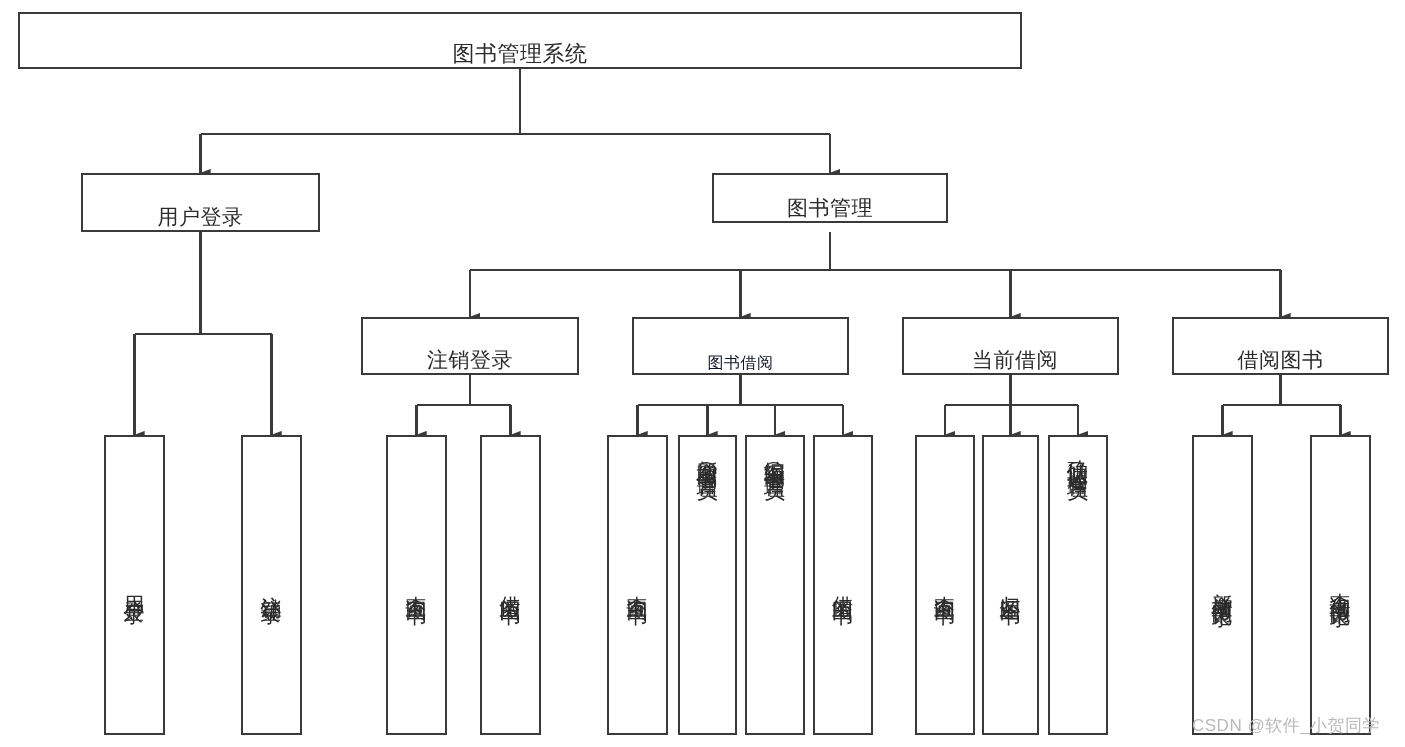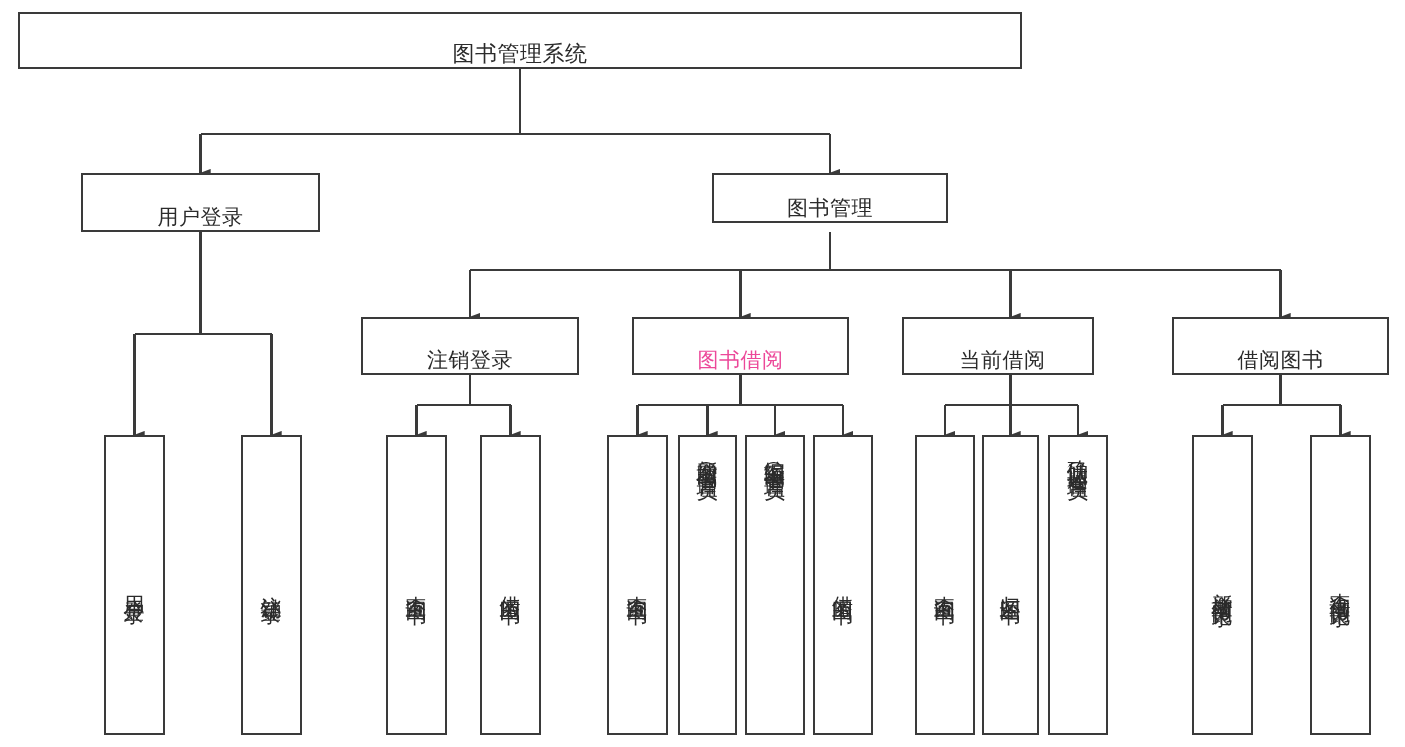--- a/index.html
+++ b/index.html
@@ -119,23 +119,23 @@
       <div class="node-box horiz" style="left: 81px; top: 173px; width: 239px; height: 59px; border-color: rgb(58, 58, 58); background: rgb(255, 255, 255);">
         <span class="node-label" style="font-size: 21px; color: rgb(43, 43, 43);">用户登录</span>
       </div>
       <div class="node-box horiz" style="left: 712px; top: 173px; width: 236px; height: 50px; border-color: rgb(58, 58, 58); background: rgb(255, 255, 255);">
         <span class="node-label" style="font-size: 21px; color: rgb(43, 43, 43);">图书管理</span>
       </div>
       <div class="node-box horiz" style="left: 361px; top: 317px; width: 218px; height: 58px; border-color: rgb(58, 58, 58); background: rgb(255, 255, 255);">
         <span class="node-label" style="font-size: 21px; color: rgb(43, 43, 43);">注销登录</span>
       </div>
       <div class="node-box horiz" style="left: 632px; top: 317px; width: 217px; height: 58px; border-color: rgb(58, 58, 58); background: rgb(255, 255, 255);">
-        <span class="node-label" style="font-size: 21px; color: #ec4899;">图书借阅</span>
+        <span class="node-label" style="font-size: 16px; color: #0f172a;">图书借阅</span>
       </div>
-      <div class="node-box horiz" style="left: 902px; top: 317px; width: 192px; height: 58px; border-color: rgb(58, 58, 58); background: rgb(255, 255, 255); padding-left: 9px;">
+      <div class="node-box horiz" style="left: 902px; top: 317px; width: 217px; height: 58px; border-color: rgb(58, 58, 58); background: rgb(255, 255, 255); padding-left: 9px;">
         <span class="node-label" style="font-size: 21px; color: rgb(43, 43, 43);">当前借阅</span>
       </div>
       <div class="node-box horiz" style="left: 1172px; top: 317px; width: 217px; height: 58px; border-color: rgb(58, 58, 58); background: rgb(255, 255, 255);">
         <span class="node-label" style="font-size: 21px; color: rgb(43, 43, 43);">借阅图书</span>
       </div>
       <div class="node-box vert" style="left: 104px; top: 435px; width: 61px; height: 300px; border-color: rgb(58, 58, 58); background: rgb(255, 255, 255); align-items: center; padding-top: 0px;">
         <span class="node-label" style="font-size: 21px; color: rgb(43, 43, 43);">用户登录</span>
       </div>
       <div class="node-box vert" style="left: 241px; top: 435px; width: 61px; height: 300px; border-color: rgb(58, 58, 58); background: rgb(255, 255, 255); align-items: center; padding-top: 0px;">
         <span class="node-label" style="font-size: 21px; color: rgb(43, 43, 43);">注销登录</span>
@@ -168,14 +168,15 @@
         <span class="node-label" style="font-size: 21px; color: rgb(43, 43, 43);">确认归还（管理员）</span>
       </div>
       <div class="node-box vert" style="left: 1192px; top: 435px; width: 61px; height: 300px; border-color: rgb(58, 58, 58); background: rgb(255, 255, 255); align-items: center; padding-top: 0px;">
         <span class="node-label" style="font-size: 21px; color: rgb(43, 43, 43);">新增借阅记录</span>
       </div>
       <div class="node-box vert" style="left: 1310px; top: 435px; width: 61px; height: 300px; border-color: rgb(58, 58, 58); background: rgb(255, 255, 255); align-items: center; padding-top: 0px;">
         <span class="node-label" style="font-size: 21px; color: rgb(43, 43, 43);">查询借阅记录</span>
       </div>
     </div>
 
+  <div class="watermark" style="left: 1192px; top: 714px; color: rgb(185, 185, 185);">CSDN @软件_小贺同学</div>
 
 </div>
 
 </body></html>

